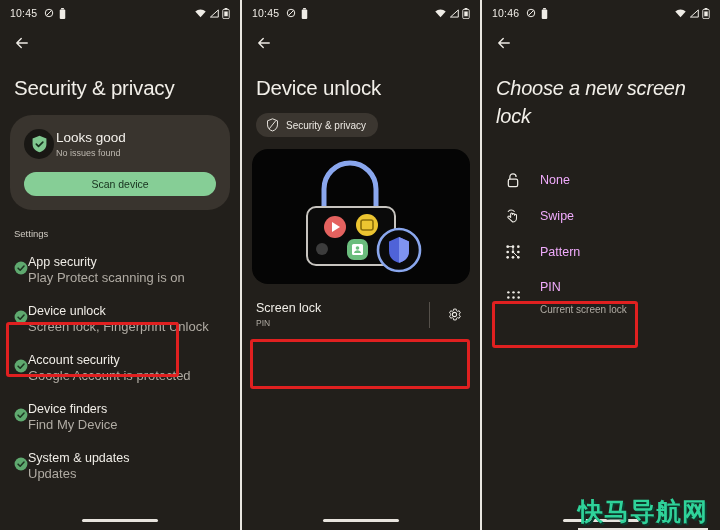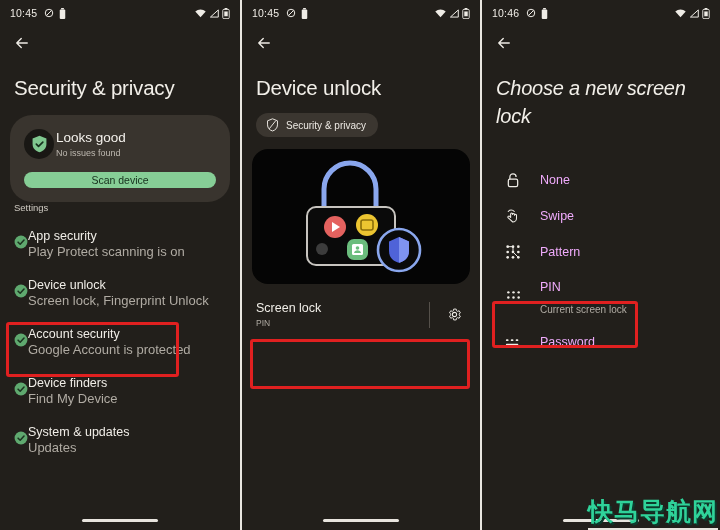--- a/index.html
+++ b/index.html
@@ -59,30 +59,30 @@
   }
   .card-head{display:flex;align-items:center;gap:2px;}
   .shield-badge{
     width:30px;height:30px;border-radius:50%;
     background:#191714;display:flex;align-items:center;justify-content:center;
     flex:0 0 30px;
   }
   .card-title{color:#f4f1ec;font-size:13.5px;line-height:16px;}
   .card-sub{color:#bdb8b0;font-size:9px;margin-top:2px;line-height:11px;}
   .scan-btn{
-    margin-top:13px;height:16px;border-radius:16px;
+    margin-top:13px;height:24px;border-radius:16px;
     background:#86ce96;color:#16301d;
     display:flex;align-items:center;justify-content:center;
     font-size:10.5px;cursor:pointer;
   }
 
   
   .section-label{
     color:#cfcac2;font-size:9.5px;
-    padding:0 14px;margin-bottom:4px;
+    padding:0 14px;margin-top:18px;margin-bottom:4px;
   }
   .srow{
     display:flex;align-items:center;
     padding:9px 14px;box-sizing:border-box;
     position:relative;cursor:pointer;
   }
   .srow .dot{flex:0 0 14px;width:14px;height:14px;}
   .srow-txt{min-width:0;}
   .srow-title{color:#f0ede7;font-size:12.5px;line-height:15px;}
   .srow-sub{color:#b0aba3;font-size:13px;line-height:11px;margin-top:2px;}
@@ -138,21 +138,21 @@
   .choice-sub{color:#b0aba3;font-size:10px;line-height:11px;margin-top:9px;}
 
   
   .home-ind{
     position:absolute;bottom:8px;left:50%;transform:translateX(-50%);
     width:76px;height:3px;border-radius:2px;background:#e8e4de;
   }
 
   
   .watermark{
-    position:absolute;right:2px;bottom:6px;
+    position:absolute;right:12px;bottom:6px;
     font-family:"DejaVu Sans",sans-serif;
     font-size:25px;font-weight:bold;
     color:#2fd39a;
     letter-spacing:1px;
     text-shadow:2px 2px 0 #0c3a2c;
     line-height:1;
   }
   .watermark .u{border-bottom:3px solid #e8e4de;padding-bottom:2px;}
 </style>
 </head>
@@ -513,35 +513,20 @@
                 <circle cx="13.5" cy="13.5" r="1.3"></circle>
             </g>
           </svg>
         </span>
         <span>
           <span class="choice-title" style="display:block">PIN</span>
           <span class="choice-sub" style="display:block">Current screen lock</span>
         </span>
       </div>
 
-      <div class="choice">
-        <span class="choice-ic">
-          <svg width="16" height="12" viewBox="0 0 18 12">
-            <g fill="#efece6">
-                <rect x="1" y="3" width="3" height="2" rx="1"></rect>
-                <rect x="6.5" y="3" width="3" height="2" rx="1"></rect>
-                <rect x="12" y="3" width="3" height="2" rx="1"></rect>
-              </g>
-            <rect x="1" y="8" width="14" height="1.6" rx="0.8" fill="#efece6"></rect>
-          </svg>
-        </span>
-        <span>
-          <span class="choice-title" style="display:block">Password</span>
-        </span>
-      </div>
     </div>
 
     <div class="hl" style="left:10px;top:301px;width:146px;height:47px;"></div>
     <div class="home-ind"></div>
   </div>
 
   <div class="watermark">
     <span class="u">快马导航网</span>
   </div>
 

